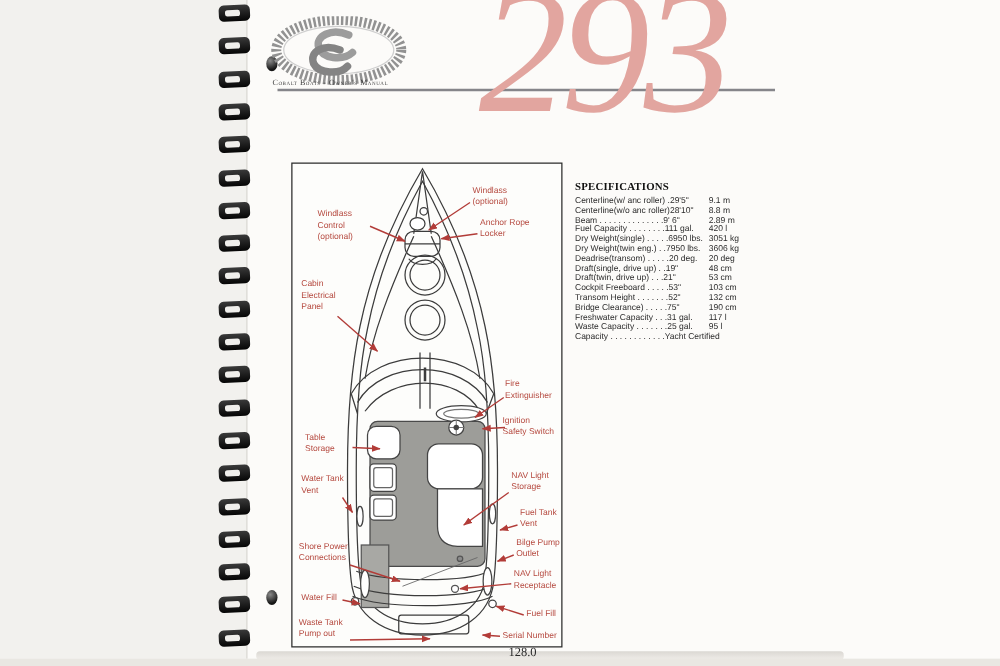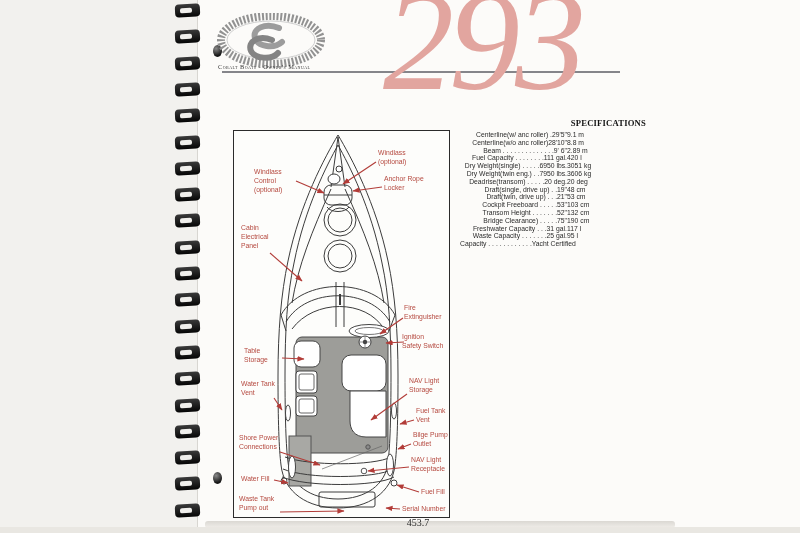--- a/index.html
+++ b/index.html
@@ -42,21 +42,21 @@
       font-size:11.5px;letter-spacing:.5px;color:#161616;}
   .diagram-box{position:absolute;left:233px;top:130px;width:215px;height:386px;
       border:1.5px solid #2b2b2b;background:#fdfdfb;}
   .diagram-box svg{position:absolute;left:0;top:0;}
   .callout{position:absolute;font-size:6.8px;line-height:1.34;white-space:pre;
       color:#b5493f;}
   .figure-number{position:absolute;left:388px;top:517px;width:60px;text-align:center;
       font-family:"Liberation Serif",serif;font-size:10px;color:#2a2a2a;}
 
   
-  .specs{position:absolute;left:460px;top:118px;width:186px;color:#2b2b2b;text-align:right;}
+  .specs{position:absolute;left:460px;top:144px;width:186px;color:#2b2b2b;}
   .specs-title{font-family:"Liberation Serif",serif;font-weight:bold;font-size:8.6px;
       letter-spacing:.2px;color:#111;}
   .specs-rows{margin-top:3px;}
   .spec-row{display:flex;font-size:6.8px;line-height:7.8px;}
   .spec-row .c1{width:107px;white-space:nowrap;overflow:visible;}
   .spec-row .c2{white-space:nowrap;}
 </style>
 </head>
 <body>
 
@@ -224,21 +224,21 @@
       <div class="callout" style="left: 182px; top: 275px; color: rgb(181, 73, 63);">Fuel Tank
 Vent</div>
       <div class="callout" style="left: 179px; top: 299px; color: rgb(181, 73, 63);">Bilge Pump
 Outlet</div>
       <div class="callout" style="left: 177px; top: 324px; color: rgb(181, 73, 63);">NAV Light
 Receptacle</div>
       <div class="callout" style="left: 187px; top: 356px; color: rgb(181, 73, 63);">Fuel Fill</div>
       <div class="callout" style="left: 168px; top: 373px; color: rgb(181, 73, 63);">Serial Number</div>
     </div>
 
-  <div class="figure-number">453.7</div>
+  <div class="figure-number">128.0</div>
 
   <div class="specs">
     <div class="specs-title">SPECIFICATIONS</div>
     <div class="specs-rows">
 
         <div class="spec-row">
           <span class="c1">Centerline(w/ anc roller) .29'5"</span>
           <span class="c2">9.1 m</span>
         </div>
 

